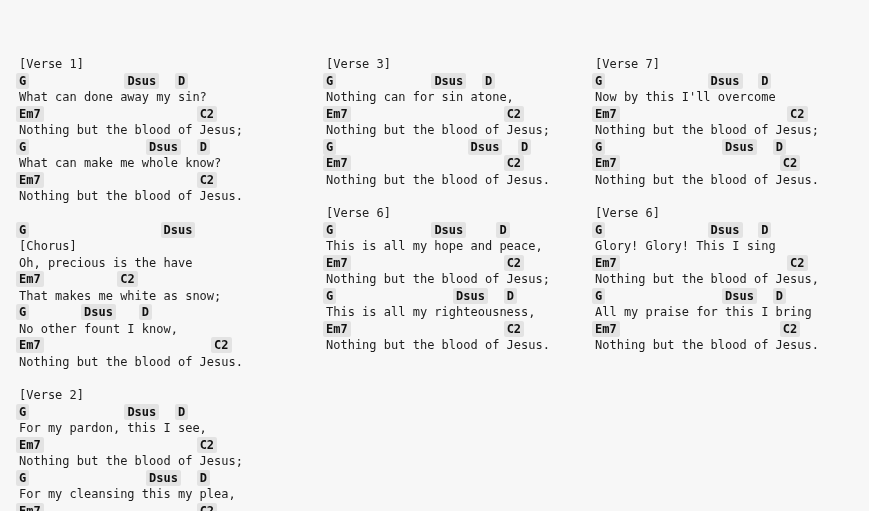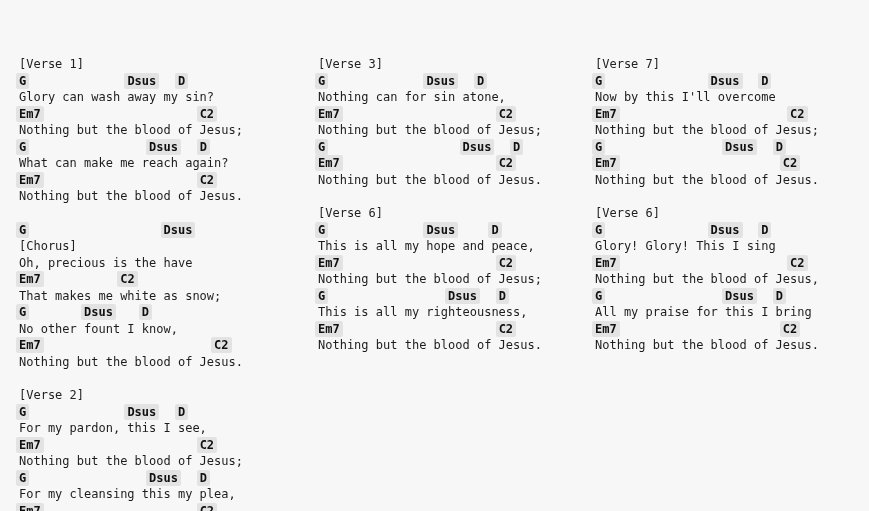--- a/index.html
+++ b/index.html
@@ -4,21 +4,21 @@
 <style>
   html,body { margin:0; padding:0; background:#f7f7f7; }
   .sheet {
     position:relative; width:869px; height:511px; overflow:hidden;
     background:#f7f7f7; color:#222;
     font-family:"DejaVu Sans Mono", monospace;
     font-size:12px; line-height:16.5px;margin-top:38px;
   }
   .col { position:absolute; top:18px; }
   .col0 { left:19px; }
-  .col1 { left:318px; }
+  .col1 { left:326px; }
   .col2 { left:595px; }
   .section { margin-bottom:17px; }
   .line { white-space:pre; height:16.5px; }
   .label-line { color:#222; }
   .lyric-line { color:#1d1d1d; }
   .chord {
     font-weight:bold; color:#101010;
     background:#e3e3e3; border-radius:2px;
     padding:1px 3px; margin:0 -3px;
   }
@@ -35,25 +35,25 @@
 </style>
 </head>
 <body>
 
 <div class="sheet" style="background: rgb(247, 247, 247); color: rgb(29, 29, 29);">
   <div id="columns-root">
       <div class="col col0">
         <div class="section">
           <div class="line label-line">[Verse 1]</div>
           <div class="line chord-line"><span class="chord" style="background: rgb(227, 227, 227); color: rgb(16, 16, 16);">G</span>              <span class="chord" style="background: rgb(227, 227, 227); color: rgb(16, 16, 16);">Dsus</span>   <span class="chord" style="background: rgb(227, 227, 227); color: rgb(16, 16, 16);">D</span></div>
-          <div class="line lyric-line">Glory can wash away my sin?</div>
+          <div class="line lyric-line">What can done away my sin?</div>
           <div class="line chord-line"><span class="chord" style="background: rgb(227, 227, 227); color: rgb(16, 16, 16);">Em7</span>                      <span class="chord" style="background: rgb(227, 227, 227); color: rgb(16, 16, 16);">C2</span></div>
           <div class="line lyric-line">Nothing but the blood of Jesus;</div>
           <div class="line chord-line"><span class="chord" style="background: rgb(227, 227, 227); color: rgb(16, 16, 16);">G</span>                 <span class="chord" style="background: rgb(227, 227, 227); color: rgb(16, 16, 16);">Dsus</span>   <span class="chord" style="background: rgb(227, 227, 227); color: rgb(16, 16, 16);">D</span></div>
-          <div class="line lyric-line">What can make me reach again?</div>
+          <div class="line lyric-line">What can make me whole know?</div>
           <div class="line chord-line"><span class="chord" style="background: rgb(227, 227, 227); color: rgb(16, 16, 16);">Em7</span>                      <span class="chord" style="background: rgb(227, 227, 227); color: rgb(16, 16, 16);">C2</span></div>
           <div class="line lyric-line">Nothing but the blood of Jesus.</div>
         </div>
         <div class="section">
           <div class="line chord-line"><span class="chord" style="background: rgb(227, 227, 227); color: rgb(16, 16, 16);">G</span>                   <span class="chord" style="background: rgb(227, 227, 227); color: rgb(16, 16, 16);">Dsus</span></div>
           <div class="line label-line">[Chorus]</div>
           <div class="line lyric-line">Oh, precious is the have</div>
           <div class="line chord-line"><span class="chord" style="background: rgb(227, 227, 227); color: rgb(16, 16, 16);">Em7</span>           <span class="chord" style="background: rgb(227, 227, 227); color: rgb(16, 16, 16);">C2</span></div>
           <div class="line lyric-line">That makes me white as snow;</div>
           <div class="line chord-line"><span class="chord" style="background: rgb(227, 227, 227); color: rgb(16, 16, 16);">G</span>        <span class="chord" style="background: rgb(227, 227, 227); color: rgb(16, 16, 16);">Dsus</span>    <span class="chord" style="background: rgb(227, 227, 227); color: rgb(16, 16, 16);">D</span></div>

